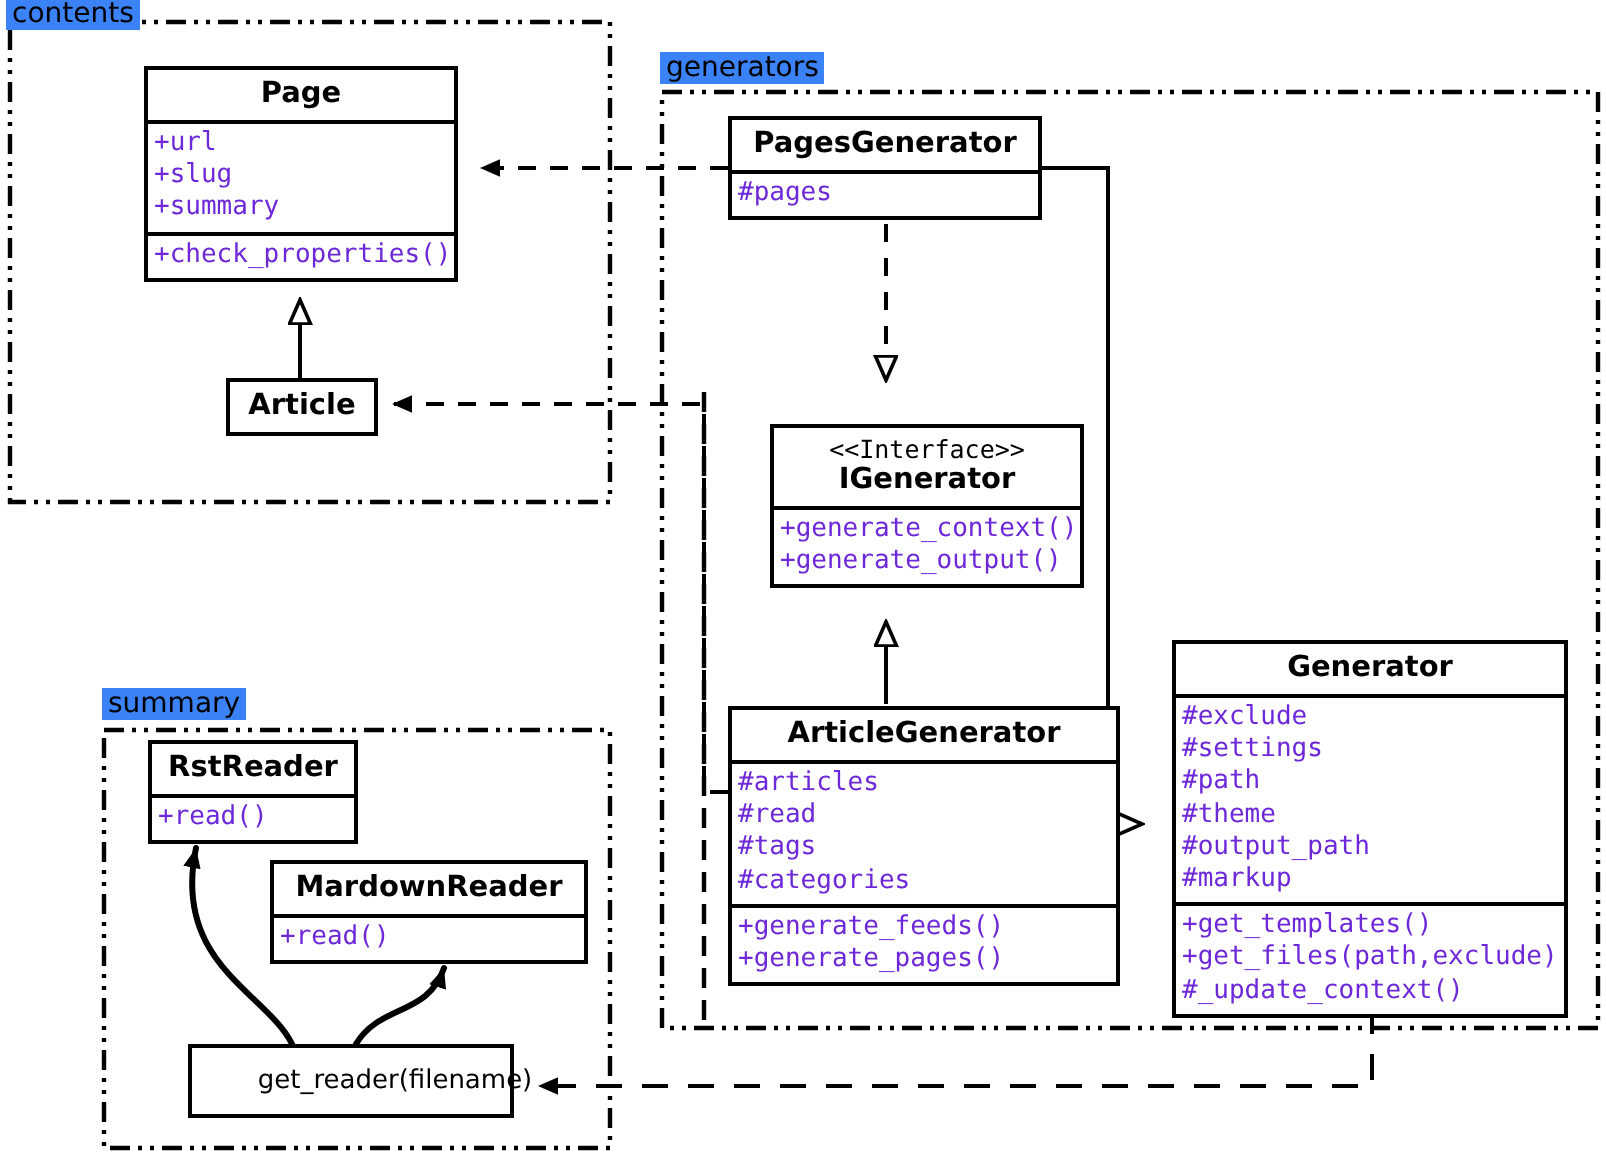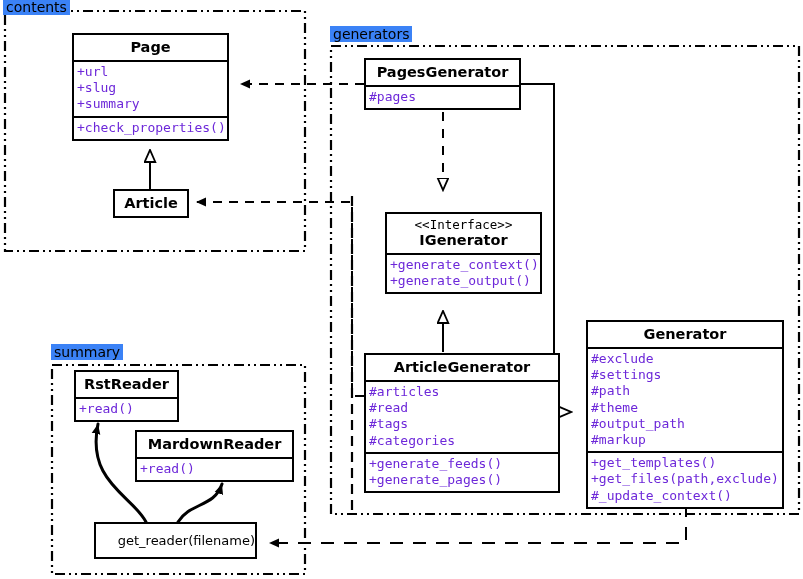--- a/index.html
+++ b/index.html
@@ -76,21 +76,21 @@
     white-space: nowrap;
   }
   .plainbox {
     position: absolute;
     box-sizing: border-box;
     border: 2px solid #000;
     background: #ffffff;
     z-index: 5;
     display: flex;
     align-items: center;
-    justify-content: flex-end;
+    justify-content: center;
     padding-left: 44px;
   }
   .plainbox span {
     font-family: "DejaVu Sans", sans-serif;
     font-size: 13px;
     color: #000;
     white-space: nowrap;
   }
 </style>
 </head>

